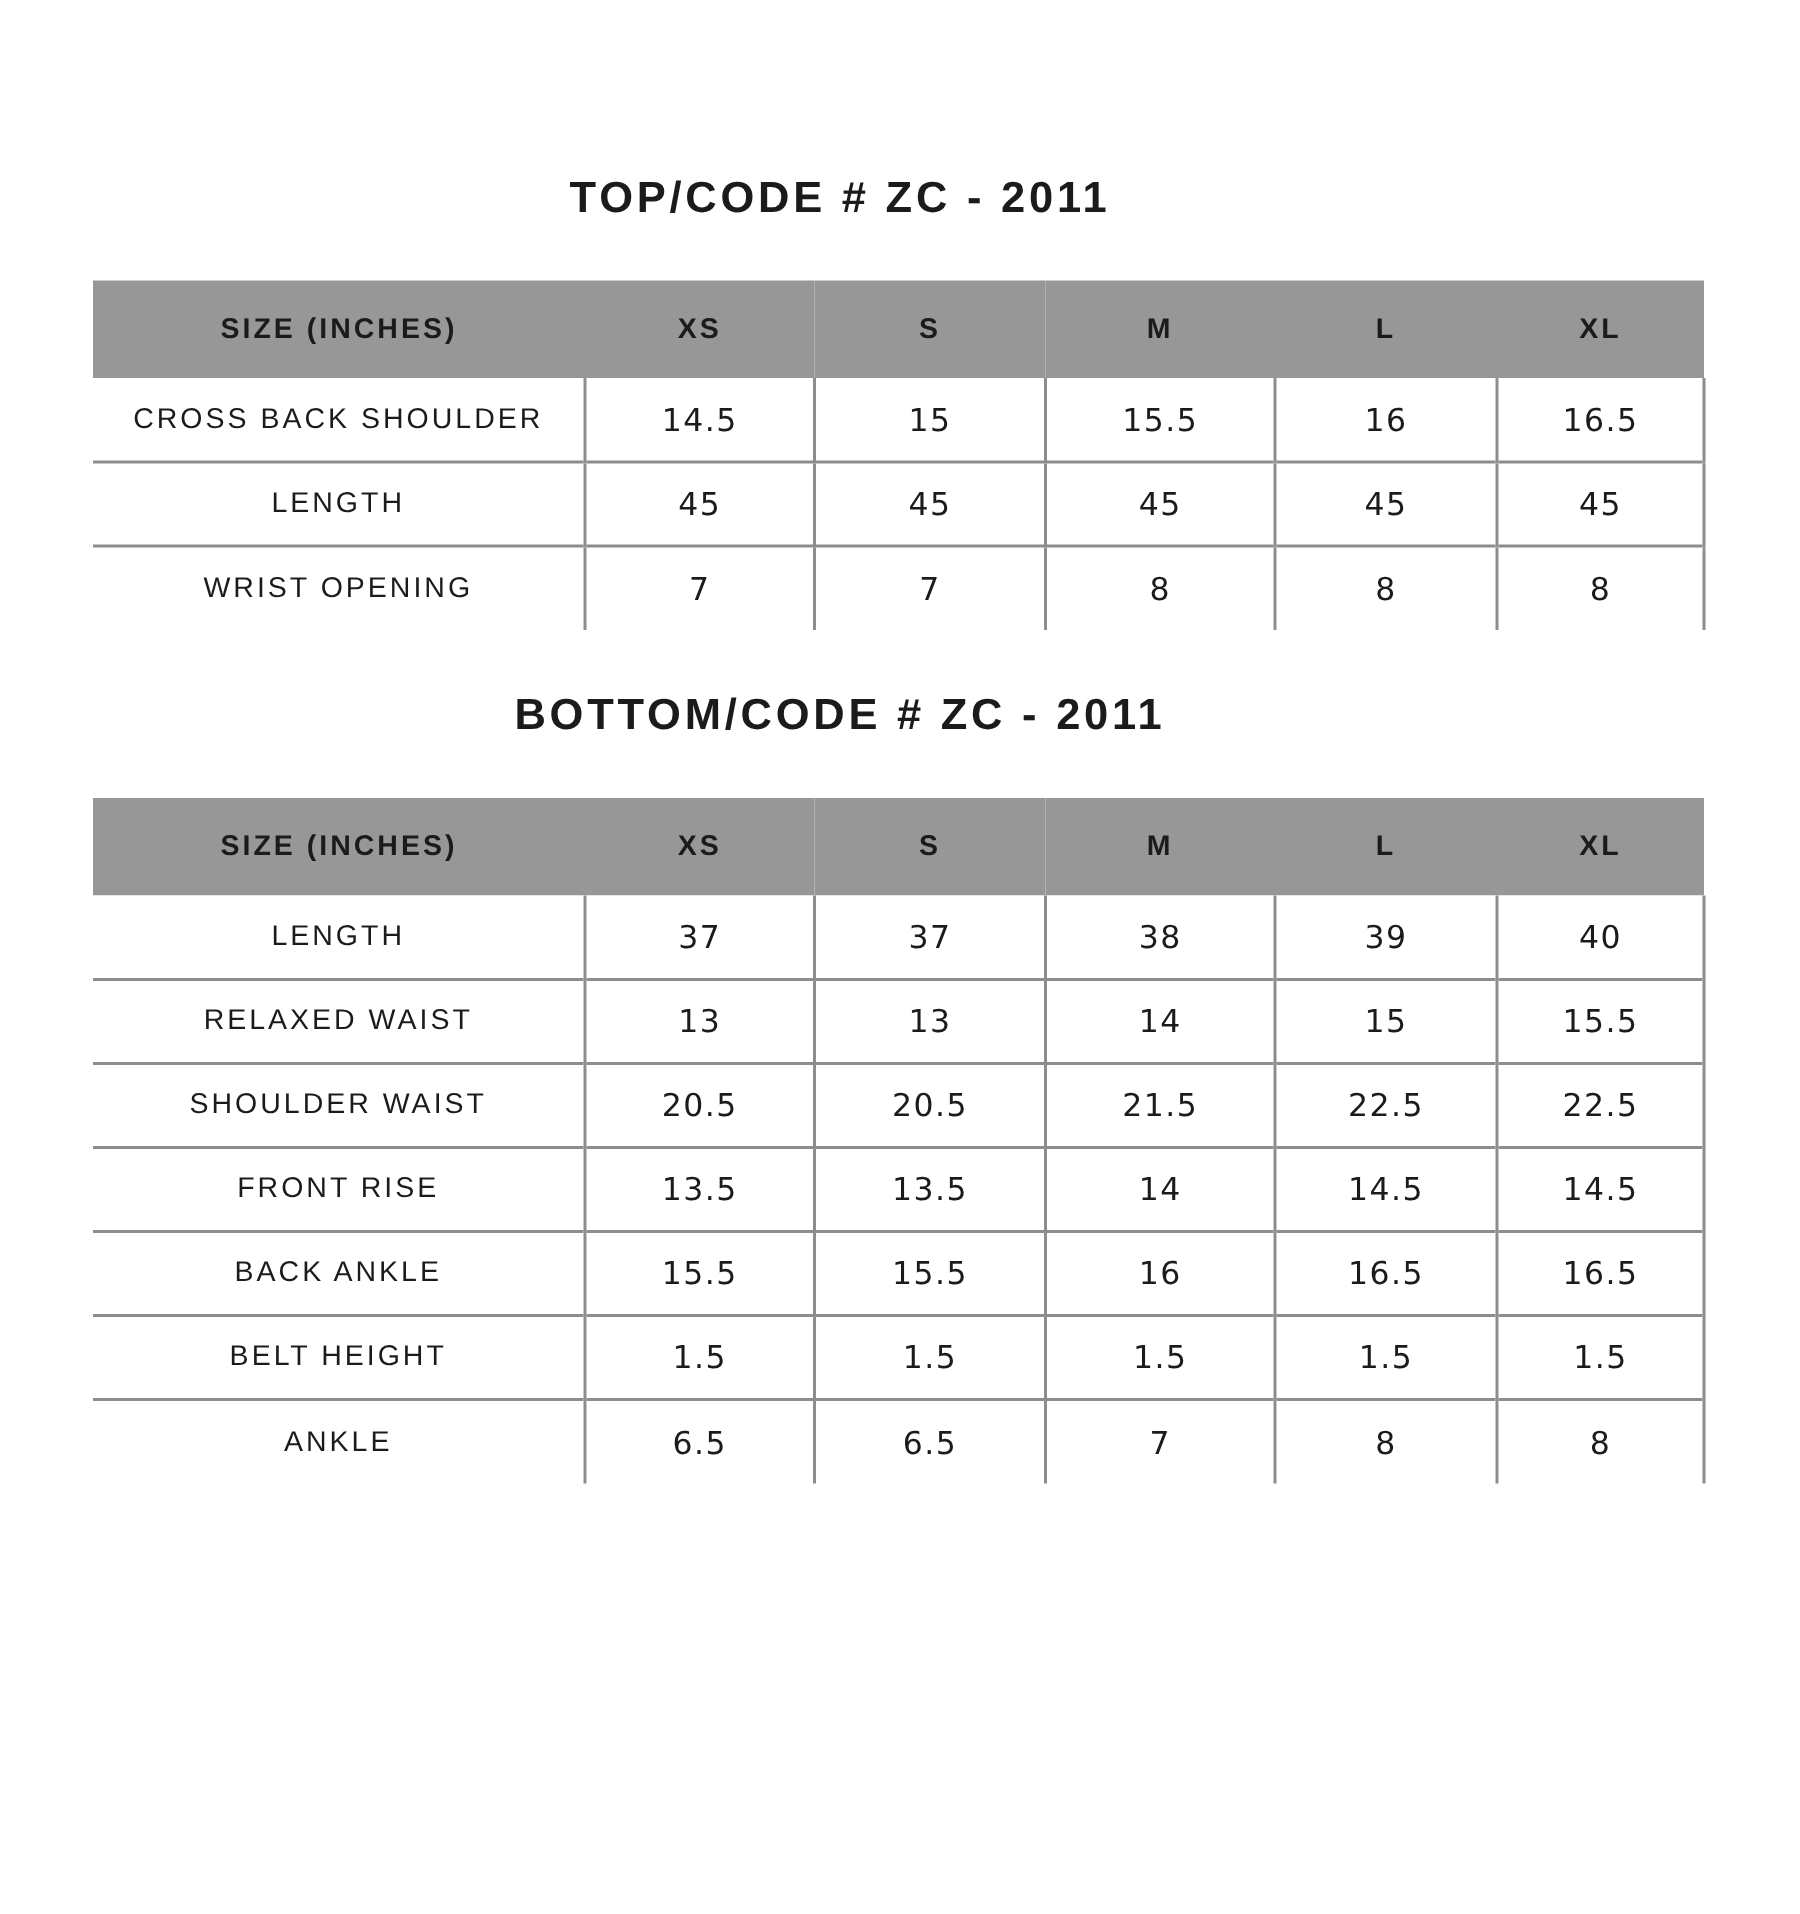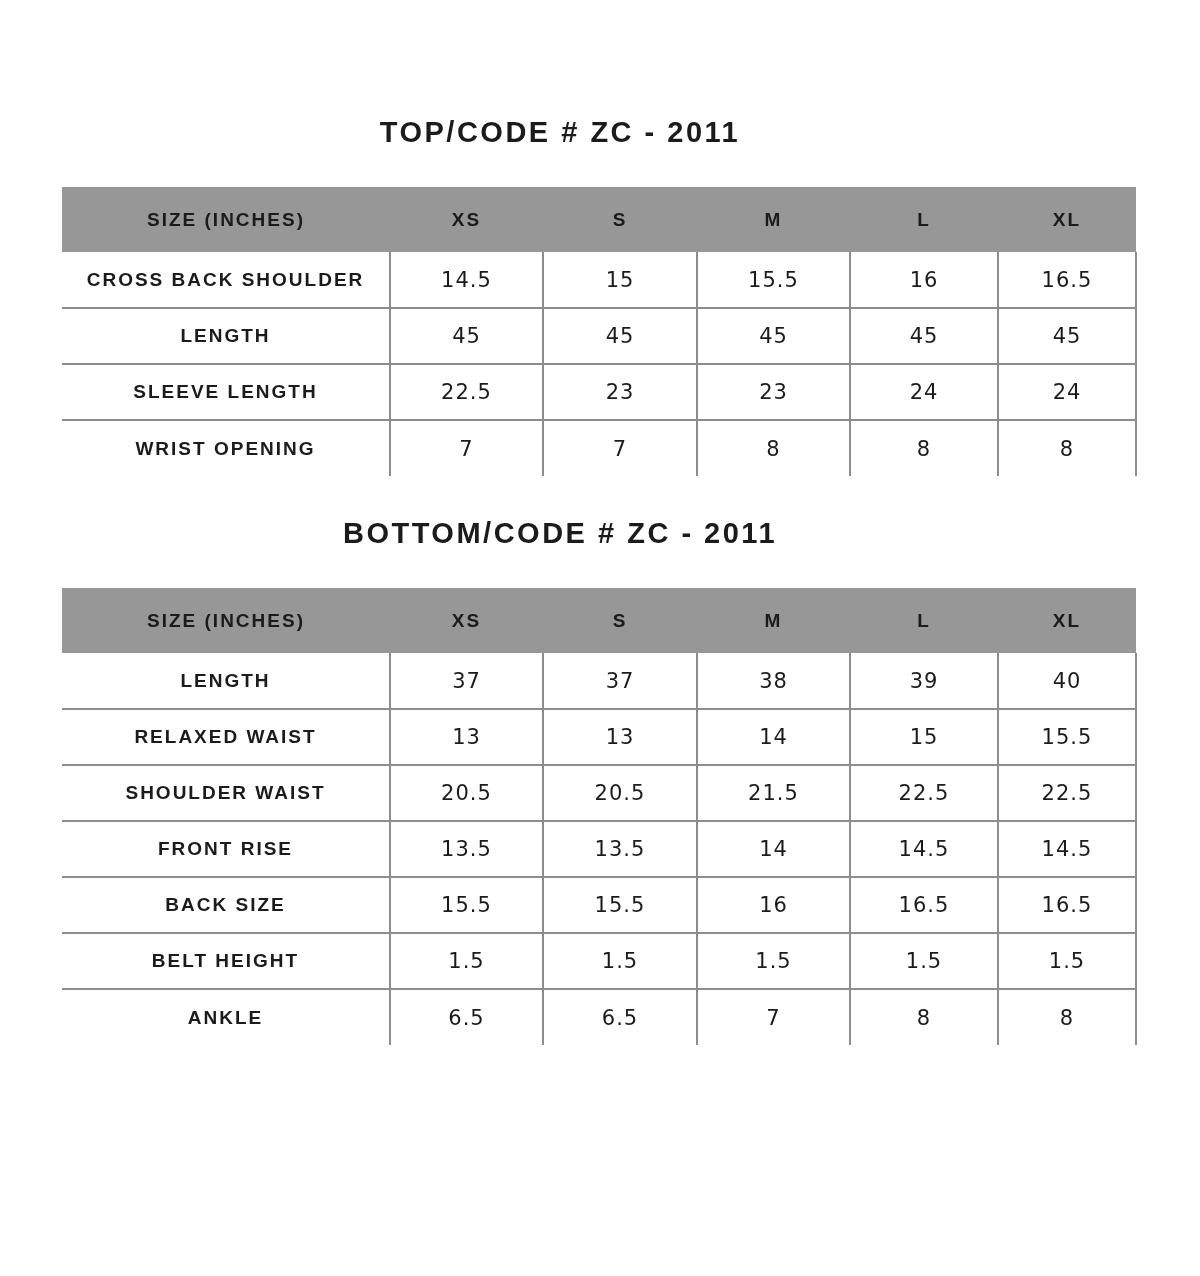--- a/index.html
+++ b/index.html
@@ -49,21 +49,21 @@
   .size-table tbody tr { height: 56px; }
   .size-table tbody th,
   .size-table tbody td {
     text-align: center;
     vertical-align: middle;
     padding: 0;
     background: #ffffff;
   }
   .size-table tbody .row-label {
     font-size: 19px;
-    font-weight: 700;
+    font-weight: 400;
     letter-spacing: 2px;
   }
   .size-table tbody td {
     font-family: "DejaVu Sans", sans-serif;
     font-size: 21px;
     font-weight: 400;
     letter-spacing: 1px;
     border-left: 2px solid var(--border-color, #8d8d8d);
   }
   .size-table tbody td:last-child {
@@ -111,28 +111,20 @@
           </tr>
           <tr>
             <th class="row-label" scope="row">LENGTH</th>
             <td>45</td>
             <td>45</td>
             <td>45</td>
             <td>45</td>
             <td>45</td>
           </tr>
           <tr>
-            <th class="row-label" scope="row">SLEEVE LENGTH</th>
-            <td>22.5</td>
-            <td>23</td>
-            <td>23</td>
-            <td>24</td>
-            <td>24</td>
-          </tr>
-          <tr>
             <th class="row-label" scope="row">WRIST OPENING</th>
             <td>7</td>
             <td>7</td>
             <td>8</td>
             <td>8</td>
             <td>8</td>
           </tr>
         </tbody>
     </table>
   </section>
@@ -185,21 +177,21 @@
           </tr>
           <tr>
             <th class="row-label" scope="row">FRONT RISE</th>
             <td>13.5</td>
             <td>13.5</td>
             <td>14</td>
             <td>14.5</td>
             <td>14.5</td>
           </tr>
           <tr>
-            <th class="row-label" scope="row">BACK SIZE</th>
+            <th class="row-label" scope="row">BACK ANKLE</th>
             <td>15.5</td>
             <td>15.5</td>
             <td>16</td>
             <td>16.5</td>
             <td>16.5</td>
           </tr>
           <tr>
             <th class="row-label" scope="row">BELT HEIGHT</th>
             <td>1.5</td>
             <td>1.5</td>

